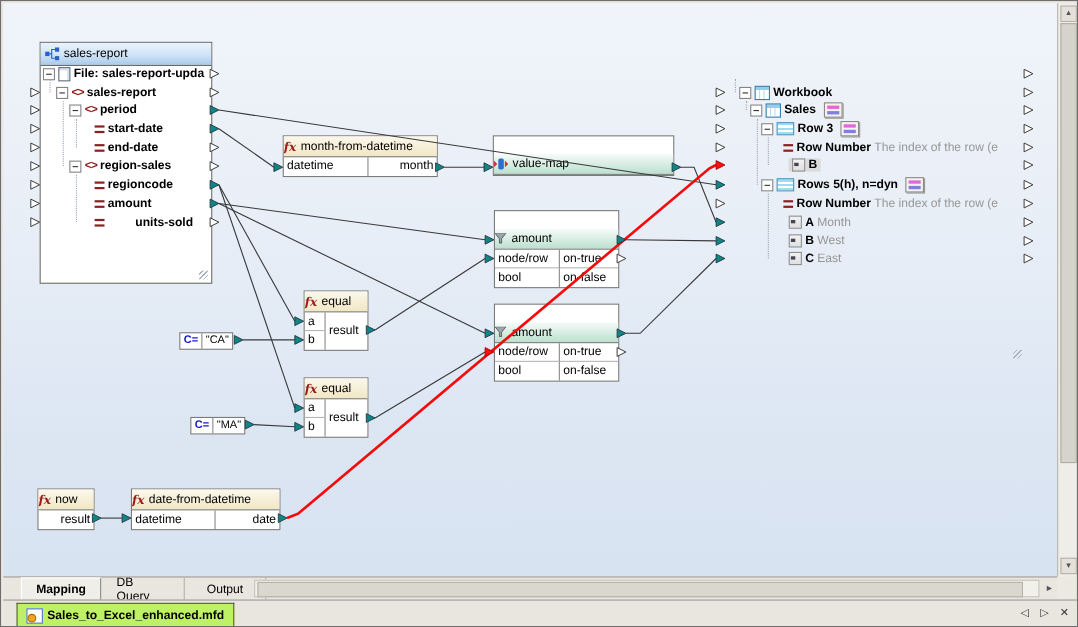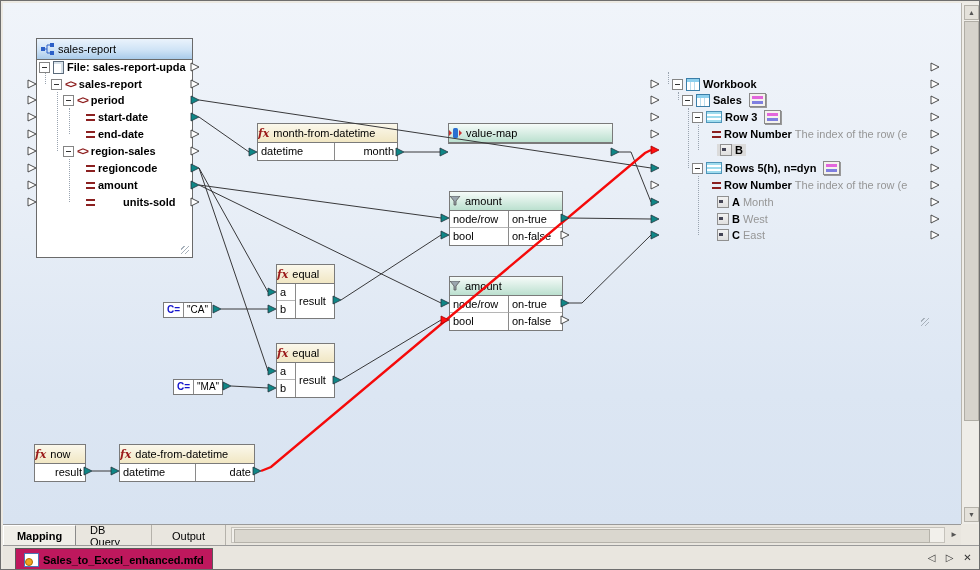--- a/index.html
+++ b/index.html
@@ -4,21 +4,21 @@
 <style>
   html,body{margin:0;padding:0;background:#c9c9c9;font-family:"Liberation Sans",sans-serif;}
   .window{position:relative;width:980px;height:570px;background:#ECE9E2;border:1px solid #6E6E6E;box-sizing:border-box;overflow:hidden;}
   .canvas-bg{position:absolute;left:2px;top:2px;width:958px;height:521px;background:linear-gradient(180deg,#F0F4FA 0%,#E9EFF7 35%,#DCE6F3 75%,#D8E3F1 100%);border-right:1px solid #B8B5AE;}
   
   .comp{position:absolute;background:#fff;border:1px solid #6A6A6A;z-index:2;}
   .comp-header{height:20px;display:flex;align-items:center;gap:4px;padding:0 4px;border-bottom:1px solid #6A6A6A;background:linear-gradient(#EAF3FC 0%,#CFE3F6 55%,#A9CBEA 100%);font-size:11px;color:#000;overflow:hidden;}
   .fbox{position:absolute;background:#fff;border:1px solid #7A7A7A;z-index:2;font-size:11px;}
   .fhead{height:18px;display:flex;align-items:center;gap:4px;padding:0 0;border-bottom:1px solid #7A7A7A;overflow:hidden;white-space:nowrap;}
   .fhead.cream{background:linear-gradient(#FBF8EC 0%,#F1E7C4 100%);}
-  .fhead.green{background:linear-gradient(#F6FBF9 0%,#BBE0CF 100%);}
+  .fhead.green{background:linear-gradient(#F6FBF9 0%,#BBE0CF 100%);margin-top:16px;}
   .frow{display:flex;height:17px;line-height:17px;white-space:nowrap;}
   .fcell{padding:0 3px;overflow:hidden;box-sizing:border-box;}
   .fcell.rb{border-right:1px solid #8A8A8A;}
   .fcell.bb{border-bottom:1px solid #B5B5B5;}
   .tar{text-align:right;}
   
   .trow{position:absolute;height:16px;display:flex;align-items:center;gap:3px;white-space:nowrap;font-size:11px;color:#000;}
   .b{font-weight:bold;}
   .gray{color:#969696;font-weight:normal;}
   .xb{width:9px;height:9px;border:1px solid #848484;background:#fff;position:relative;flex:none;box-sizing:content-box;}
@@ -53,21 +53,21 @@
   .h{fill:#fff;stroke:#3A3A3A;stroke-width:0.9;}
   .r{fill:#FF1010;stroke:#A00000;stroke-width:0.8;}
   
   .tabbar{position:absolute;left:2px;top:523px;width:958px;height:21px;background:#E9E6DF;border-top:1px solid #9A9A9A;z-index:8;display:flex;}
   .vtab{height:100%;display:flex;align-items:center;justify-content:center;font-size:11px;border-right:1px solid #B5B2AB;padding:0 14px;box-sizing:border-box;}
   .vtab.active{font-weight:bold;background:#F0EEE8;border:1px solid #8A8A8A;border-top-color:#fff;border-left-color:#fff;border-bottom:none;}
   .hscroll{position:absolute;left:230px;top:526px;width:714px;height:16px;background:#F2F0EB;border:1px solid #C5C2BB;z-index:9;box-sizing:border-box;}
   .hthumb{position:absolute;left:2px;top:1px;height:12px;width:694px;background:#DAD7CF;border:1px solid #B5B2AA;}
   .hbtn{position:absolute;top:527px;width:14px;height:14px;z-index:10;color:#555;font-size:8px;line-height:14px;text-align:center;background:#E9E6DF;}
   .filetabbar{position:absolute;left:2px;top:544px;width:976px;height:24px;background:#E9E6DF;border-top:1px solid #9A9A9A;z-index:8;}
-  .filetab{position:absolute;left:12px;top:2px;height:21px;background:#be185d;border:1px solid #5A5A5A;border-bottom:none;display:flex;align-items:center;gap:4px;padding:0 8px;font-size:11px;font-weight:bold;z-index:9;}
+  .filetab{position:absolute;left:12px;top:2px;height:21px;background:#bef264;border:1px solid #5A5A5A;border-bottom:none;display:flex;align-items:center;gap:4px;padding:0 8px;font-size:11px;font-weight:bold;z-index:9;}
   .navbtn{position:absolute;top:549px;width:15px;height:15px;z-index:10;font-size:10px;color:#333;text-align:center;line-height:15px;}
   .vscroll{position:absolute;left:960px;top:2px;width:17px;height:521px;background:#EFEDE8;border-left:1px solid #B8B5AE;z-index:9;box-sizing:border-box;}
   .vbtn{position:absolute;left:2px;width:13px;height:13px;background:#E4E1DA;border:1px solid #B5B2AA;color:#555;font-size:7px;line-height:13px;text-align:center;}
   .vthumb{position:absolute;left:2px;top:18px;width:13px;height:398px;background:#D6D3CC;border:1px solid #B0ADA5;}
 </style>
 </head>
 <body>
 
 <div class="window">
   <div class="canvas-bg"></div>
@@ -382,21 +382,21 @@
     <path class="h" d="M930,129 L938,133 L930,137 Z"></path>
     <path class="h" d="M930,145 L938,149 L930,153 Z"></path>
     <path class="h" d="M930,163 L938,167 L930,171 Z"></path>
     <path class="h" d="M930,180 L938,184 L930,188 Z"></path>
     <path class="h" d="M930,197 L938,201 L930,205 Z"></path>
     <path class="h" d="M930,214 L938,218 L930,222 Z"></path>
     <path class="h" d="M930,230 L938,234 L930,238 Z"></path>
   </svg>
 
   <div class="tabbar">
-    <div class="vtab active" style="width:73px;">Mapping</div>
+    <div class="vtab active" style="width:73px;margin-left:16px;">Mapping</div>
     <div class="vtab" style="width:76px;">DB Query</div>
     <div class="vtab" style="width:74px;">Output</div>
   </div>
   <div class="hscroll">
     <div class="hthumb"></div>
   </div>
   <div class="hbtn" style="left:946px;">►</div>
 
   <div class="filetabbar">
     <div class="filetab">

